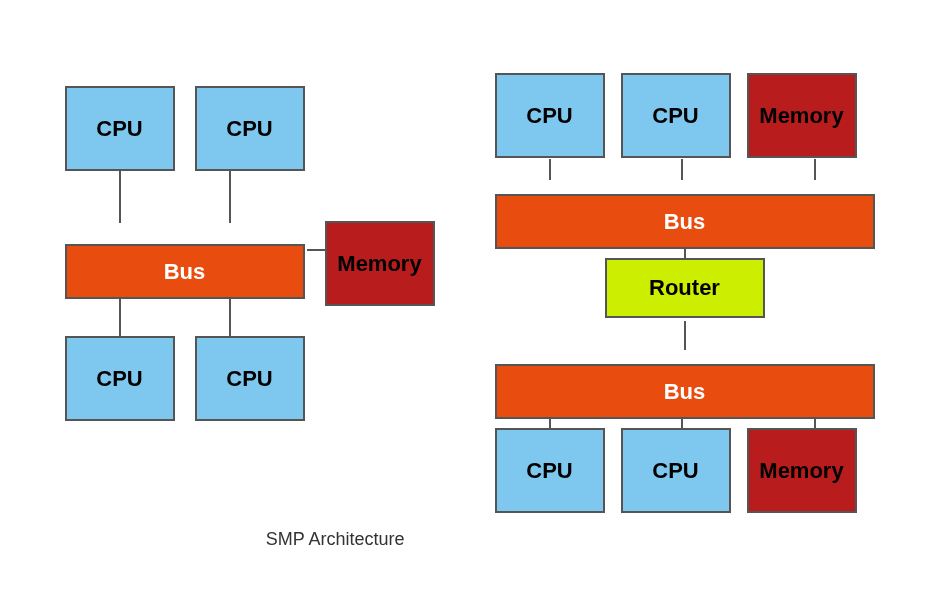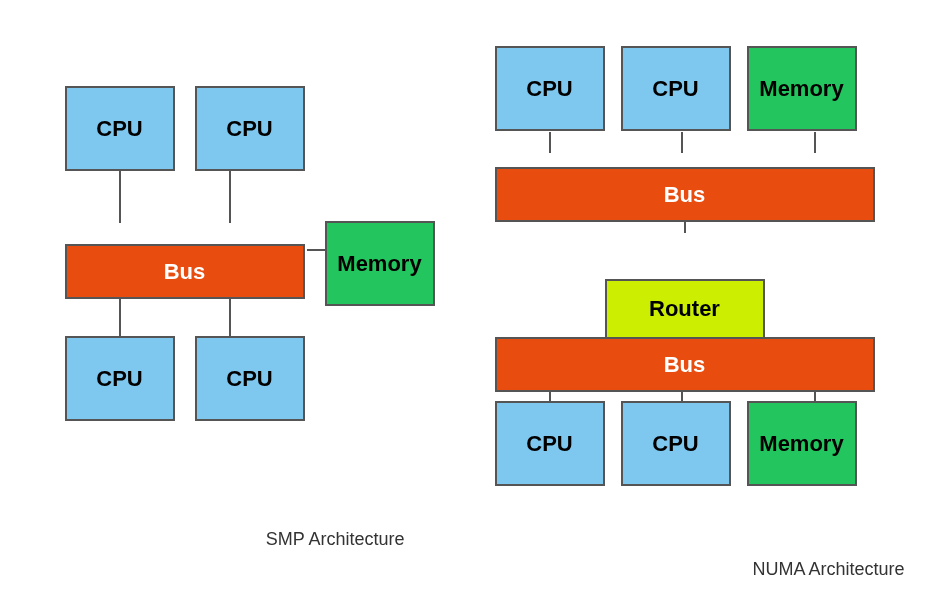--- a/index.html
+++ b/index.html
@@ -54,21 +54,21 @@
       color: white;
       margin-top: 16px;
     }
     .bus-smp {
       width: 240px;
     }
     .bus-numa {
       width: 380px;
     }
     .memory-box {
-      background: #22c55e;
+      background: #b91c1c;
       width: 110px;
       height: 85px;
       font-size: 22px;
     }
     .router-box {
       background: #ccee00;
       width: 160px;
       height: 60px;
       font-size: 22px;
     }
@@ -120,21 +120,20 @@
       top: 115px;
       left: 10px;
     }
     .numa-router-row {
       position: absolute;
       top: 195px;
       left: 10px;
       display: flex;
       justify-content: center;
       width: 380px;
-      margin-top: 48px;
     }
     .numa-bus2-row {
       position: absolute;
       top: 285px;
       left: 10px;
     }
     .numa-bottom-row {
       display: flex;
       gap: 16px;
       position: absolute;
@@ -256,16 +255,15 @@
           <span>CPU</span>
         </div>
         <div class="box cpu-box">
           <span>CPU</span>
         </div>
         <div class="box memory-box">
           <span>Memory</span>
         </div>
       </div>
     </div>
-    <div class="arch-label">NUMA Architecture</div>
   </div>
 
 </div>
 
 </body></html>

